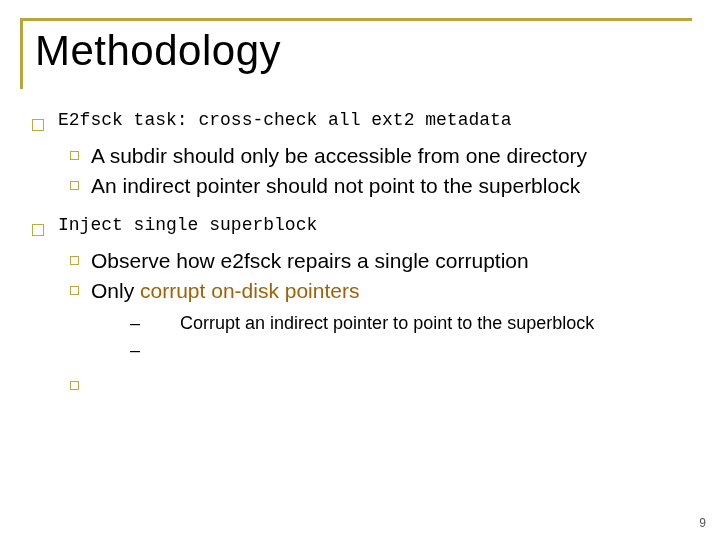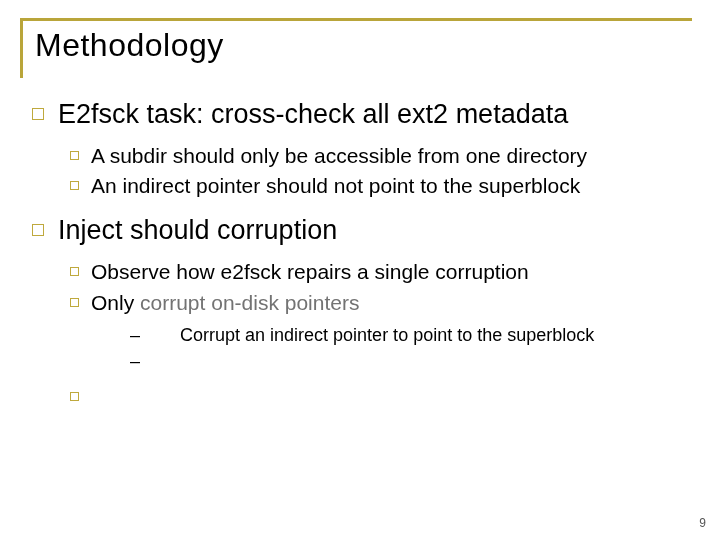--- a/index.html
+++ b/index.html
@@ -11,46 +11,46 @@
     padding: 18px 28px 18px 20px;
     color: #000;
   }
   .title-wrap {
     border-left: 3px solid #b9a53a;
     border-top: 3px solid #b9a53a;
     padding: 6px 0 14px 12px;
     margin-bottom: 20px;
   }
   .title {
-    font-size: 32px;
+    font-size: 42px;
     font-weight: 400;
     letter-spacing: 0.5px;
   }
   .lvl1 { margin: 0 0 14px 12px; }
   .lvl1-head { display: flex; align-items: flex-start; }
-  .lvl1-head .txt { font-size: 27px; line-height: 1.25; }
+  .lvl1-head .txt { font-size: 18px; line-height: 1.25; font-family: Liberation Mono, monospace; }
   .lvl2 { margin: 10px 0 0 38px; }
   .lvl2-item { display: flex; align-items: flex-start; margin-bottom: 2px; }
   .lvl2-item .txt { font-size: 21px; line-height: 1.35; }
   .lvl3 { margin: 6px 0 0 60px; }
   .lvl3-item { display: flex; align-items: flex-start; margin-bottom: 2px; }
   .lvl3-item .dash { font-size: 18px; margin-right: 12px; line-height: 1.35; }
   .lvl3-item .txt { font-size: 18px; line-height: 1.35; margin-left: 28px; }
   .sq {
     display: inline-block;
     flex: 0 0 auto;
     border: 1.5px solid #bfa93d;
     background: #fff;
     margin-top: 6px;
     margin-right: 14px;
   }
   .sq-lg { width: 12px; height: 12px; margin-top: 10px; }
   .sq-sm { width: 9px; height: 9px; margin-top: 10px; margin-right: 12px; }
   .lvl2-item .sq-sm { margin-top: 9px; }
-  .accent { color: #737373; }
+  .accent { color: #a16207; }
   .pagenum {
     position: absolute;
     right: 14px;
     bottom: 10px;
     font-size: 12px;
     color: #555;
   }
 </style>
 </head>
 <body>
@@ -72,21 +72,21 @@
     <div class="lvl2-item">
       <span class="sq sq-sm"></span>
       <span class="txt">An indirect pointer should not point to the superblock</span>
     </div>
   </div>
 </div>
 
 <div class="lvl1">
   <div class="lvl1-head">
     <span class="sq sq-lg"></span>
-    <span class="txt">Inject should corruption</span>
+    <span class="txt">Inject single superblock</span>
   </div>
   <div class="lvl2">
     <div class="lvl2-item">
       <span class="sq sq-sm"></span>
       <span class="txt">Observe how e2fsck repairs a single corruption</span>
     </div>
     <div class="lvl2-item">
       <span class="sq sq-sm"></span>
       <span class="txt"><span>Only </span><span class="accent">corrupt on-disk pointers</span></span>
     </div>

